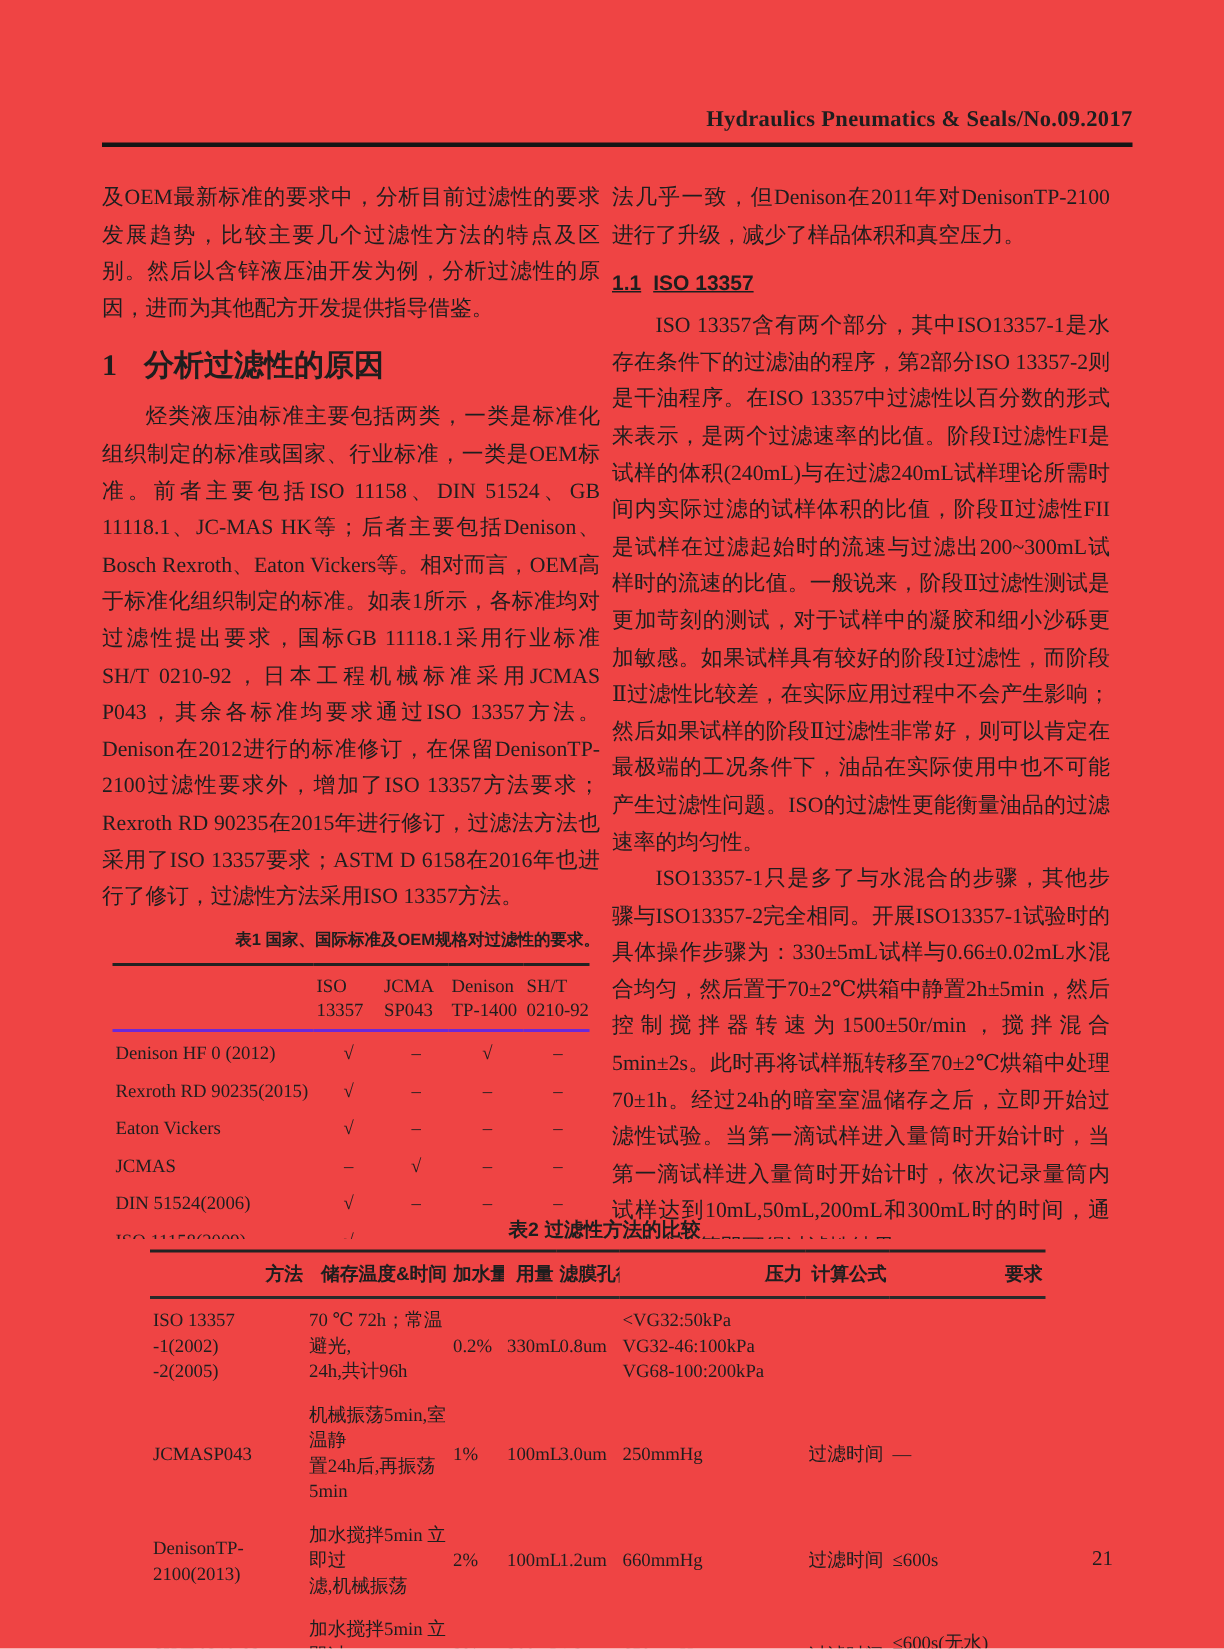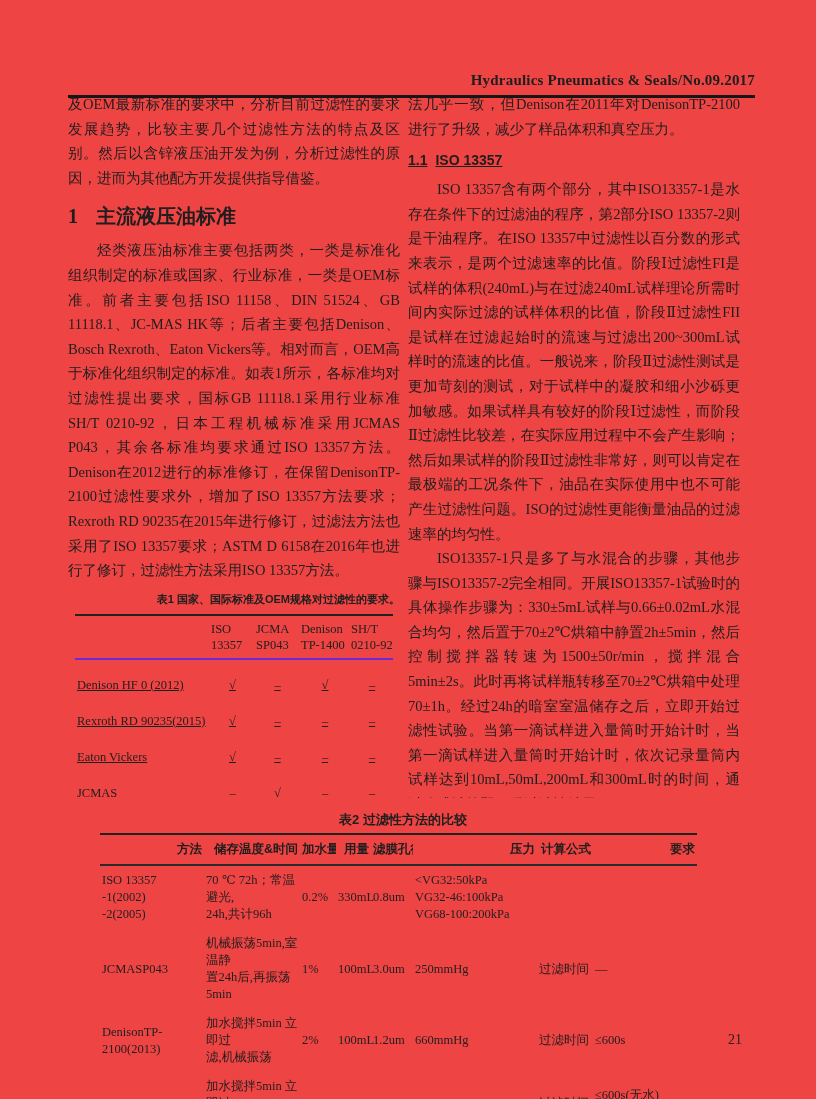--- a/index.html
+++ b/index.html
@@ -6,21 +6,21 @@
   .page{
     position:relative;width:816px;height:1099px;background:#ef4444;
     font-family:"Liberation Serif","DejaVu Serif",serif;color:#1e1e1e;overflow:hidden;
   }
   .journal-head{
     position:absolute;top:72px;left:68px;width:687px;text-align:right;
     font-size:15px;font-weight:bold;letter-spacing:0.2px;
   }
   .head-rule{position:absolute;top:95px;left:68px;width:687px;height:3px;background:#151515;}
   .columns{
-    position:absolute;top:92px;left:68px;width:688px;height:706px;overflow:hidden;
+    position:absolute;top:120px;left:68px;width:688px;height:706px;overflow:hidden;
     display:flex;gap:8px;
   }
   .col{width:332px;font-size:14.5px;line-height:24.6px;text-align:justify;}
   .para{margin:0;text-indent:2em;}
   .para.noindent{text-indent:0;}
   h1.sec1{
     font-size:20px;font-weight:bold;margin:13px 0 9px 0;line-height:26px;
     font-family:"Liberation Serif","DejaVu Serif",serif;
   }
   h1.sec1 .num{margin-right:18px;}
@@ -37,21 +37,21 @@
   }
   table.t1{
     width:318px;margin:0 auto 8px auto;border-collapse:collapse;table-layout:fixed;
     font-size:12.5px;line-height:16px;
     border-top:2px solid #222;border-bottom:2px solid #222;
   }
   table.t1 thead th{
     font-weight:normal;text-align:left;white-space:pre-line;vertical-align:middle;
     padding:5px 0 5px 2px;border-bottom:2px solid #6d28d9;
   }
-  table.t1 td{padding:17px 0 3px 2px;text-decoration:underline;}
+  table.t1 td{padding:6px 0 3px 2px;}
   table.t1 td.val{text-align:center;}
   
   .t2-wrap{position:absolute;top:812px;left:100px;width:606px;}
   .t2-title{
     text-align:center;font-family:"Liberation Sans","DejaVu Sans",sans-serif;
     font-weight:bold;font-size:13px;margin:0 0 5px 0;line-height:16px;
   }
   table.t2{
     width:597px;border-collapse:collapse;table-layout:fixed;
     font-size:12.5px;line-height:17px;
@@ -72,21 +72,21 @@
 <div class="page">
 
   <div class="journal-head">Hydraulics Pneumatics &amp; Seals/No.09.2017</div>
   <div class="head-rule"></div>
 
   <div class="columns">
 
     <div class="col">
       <p class="para noindent">及OEM最新标准的要求中，分析目前过滤性的要求发展趋势，比较主要几个过滤性方法的特点及区别。然后以含锌液压油开发为例，分析过滤性的原因，进而为其他配方开发提供指导借鉴。</p>
 
-      <h1 class="sec1"><span class="num">1</span><span>主流液压油标准</span></h1>
+      <h1 class="sec1"><span class="num">1</span><span>分析过滤性的原因</span></h1>
 
       <p class="para">烃类液压油标准主要包括两类，一类是标准化组织制定的标准或国家、行业标准，一类是OEM标准。前者主要包括ISO 11158、DIN 51524、GB 11118.1、JC-MAS HK等；后者主要包括Denison、Bosch Rexroth、Eaton Vickers等。相对而言，OEM高于标准化组织制定的标准。如表1所示，各标准均对过滤性提出要求，国标GB 11118.1采用行业标准SH/T 0210-92，日本工程机械标准采用JCMAS P043，其余各标准均要求通过ISO 13357方法。Denison在2012进行的标准修订，在保留DenisonTP-2100过滤性要求外，增加了ISO 13357方法要求；Rexroth RD 90235在2015年进行修订，过滤法方法也采用了ISO 13357要求；ASTM D 6158在2016年也进行了修订，过滤性方法采用ISO 13357方法。</p>
 
       <div class="t1-title">表1 国家、国际标准及OEM规格对过滤性的要求。</div>
 
       <table class="t1">
         <colgroup>
           <col style="width:134px">
             <col style="width:45px">
             <col style="width:45px">

